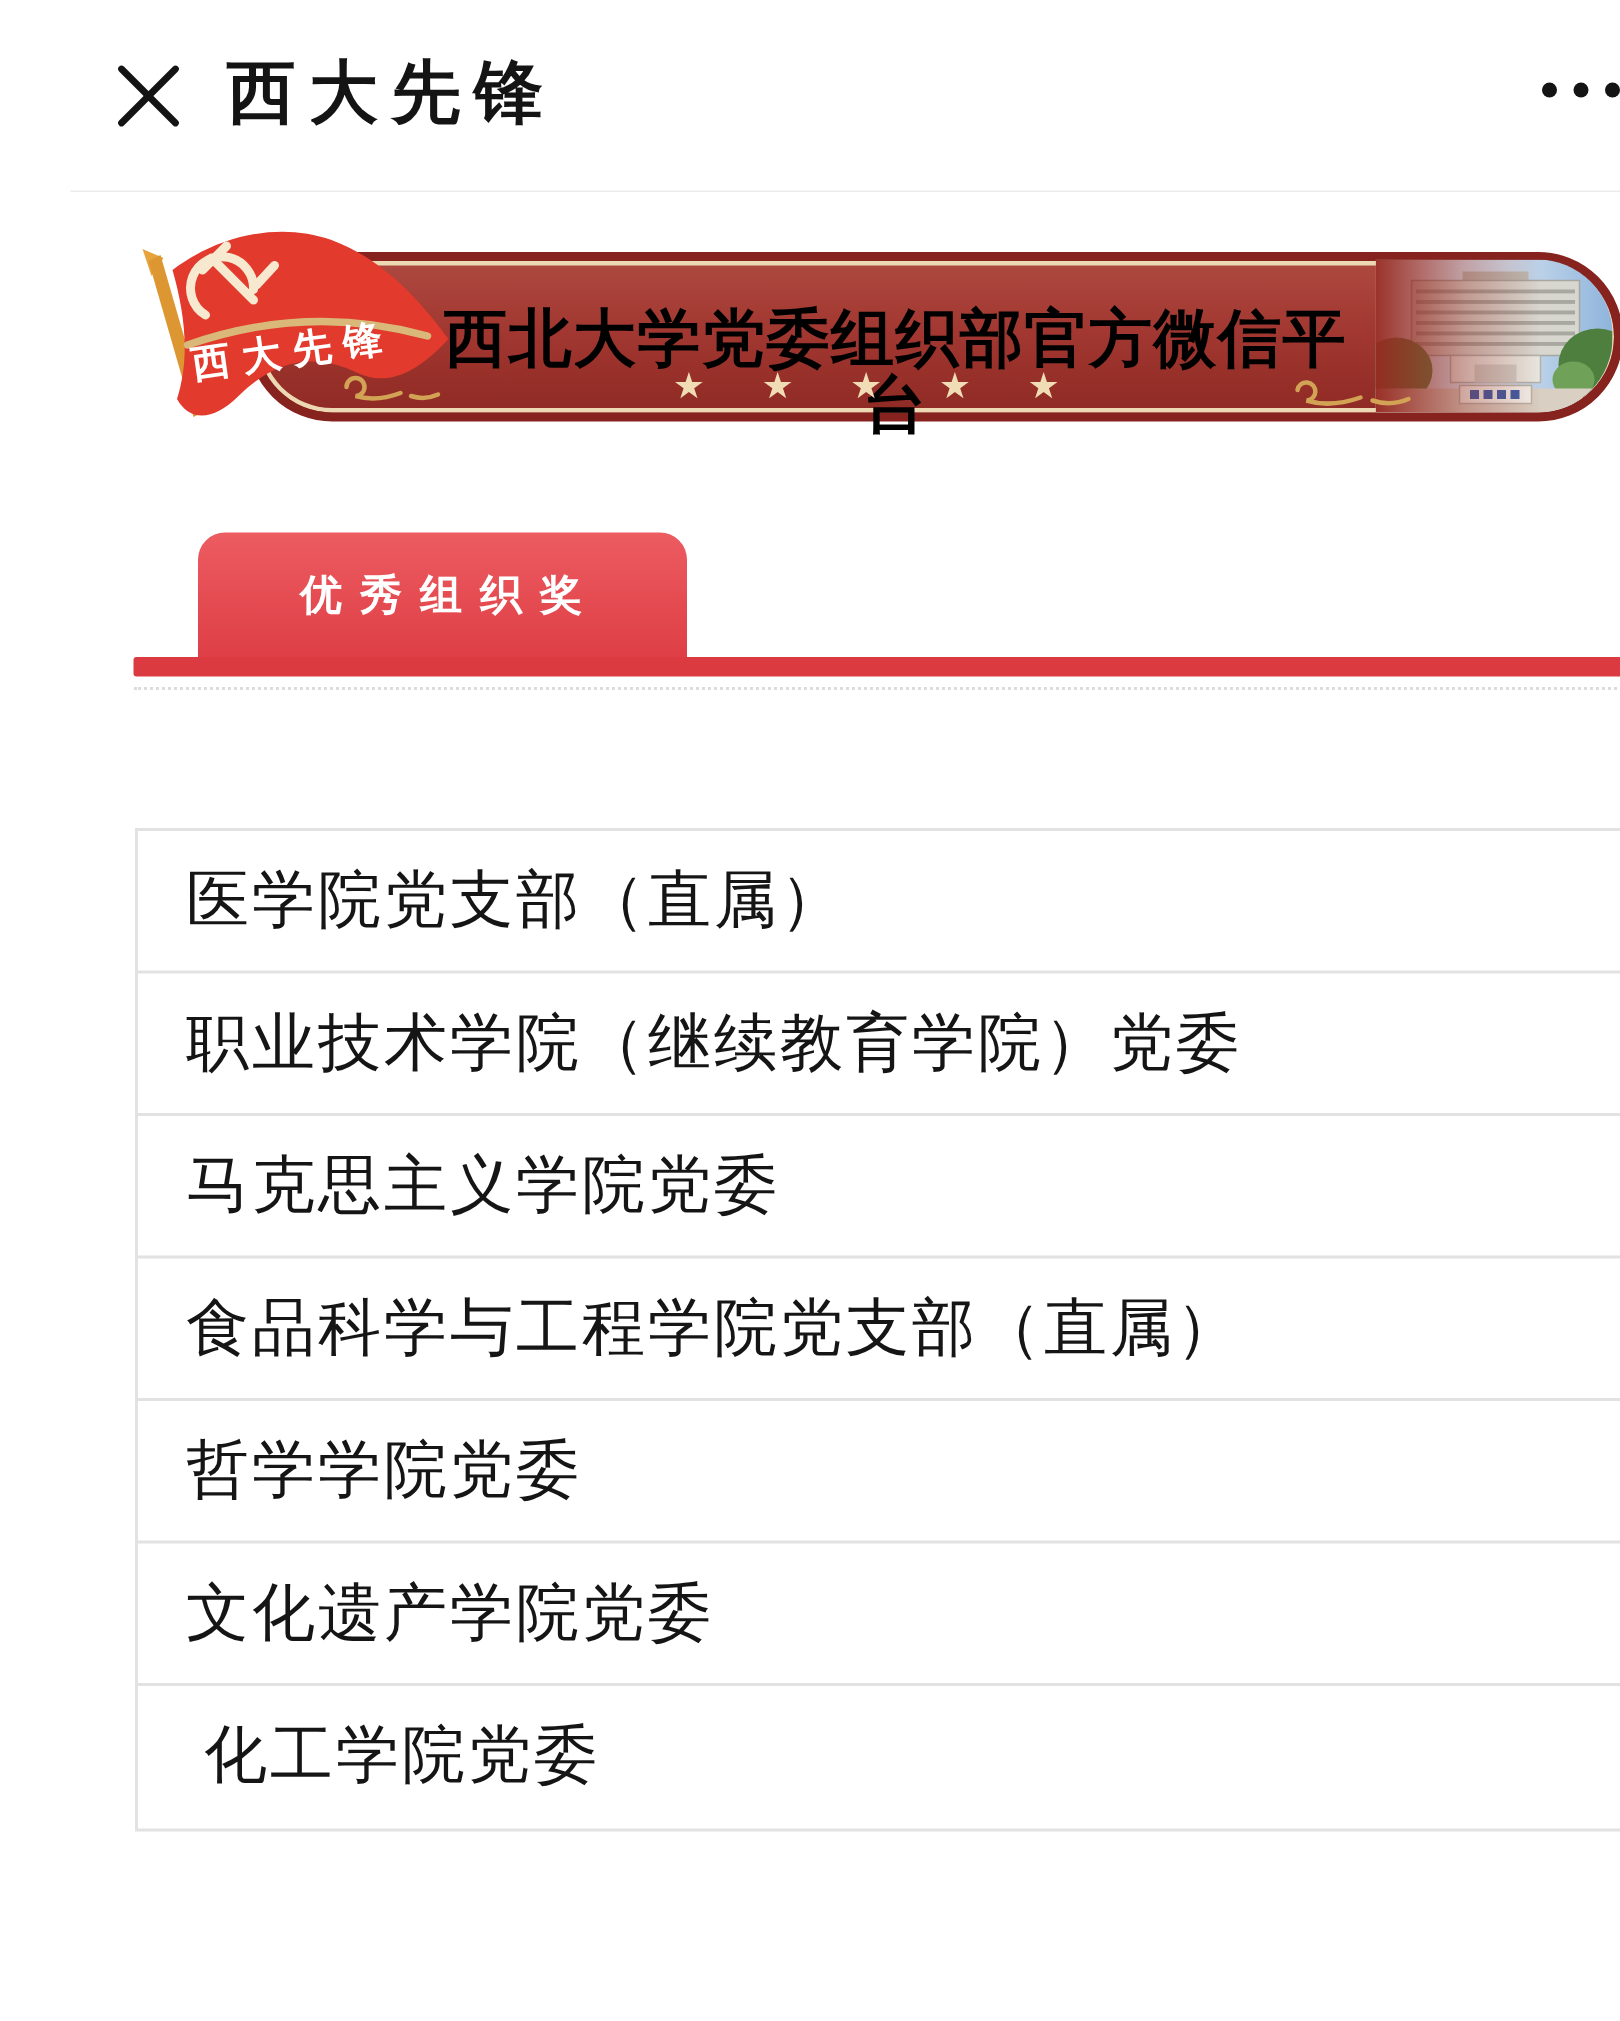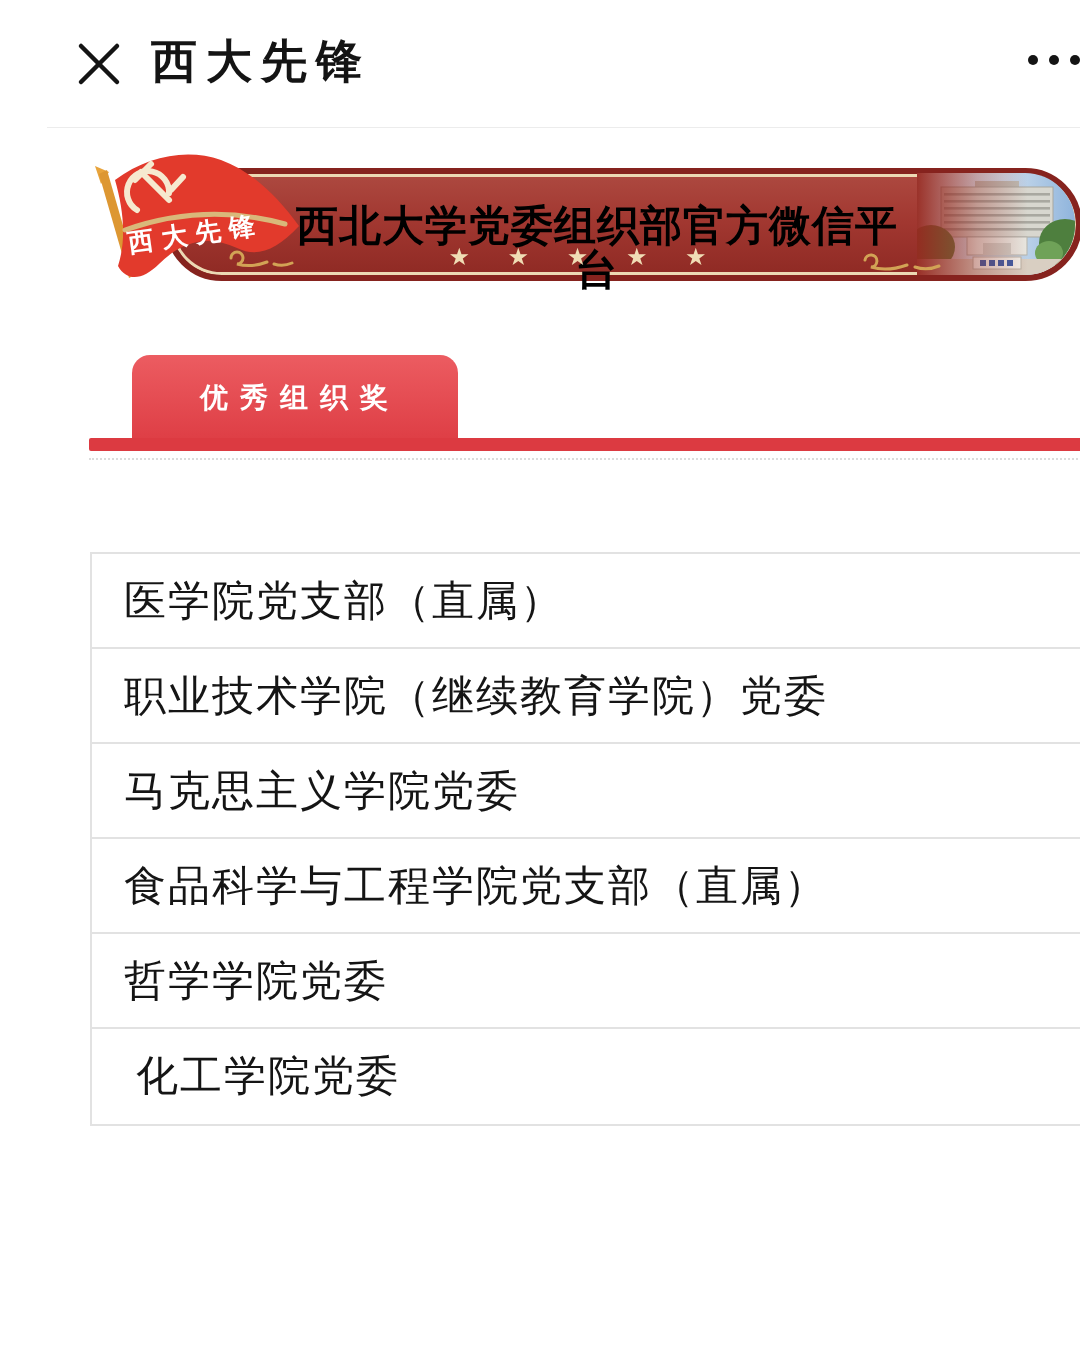--- a/index.html
+++ b/index.html
@@ -152,16 +152,17 @@
   <div class="tab">优秀组织奖</div>
   <div class="red-line"></div>
   <div class="dotted-line"></div>
 
   <div class="award-table">
     <div class="award-row">医学院党支部（直属）</div>
     <div class="award-row">职业技术学院（继续教育学院）党委</div>
     <div class="award-row">马克思主义学院党委</div>
     <div class="award-row">食品科学与工程学院党支部（直属）</div>
     <div class="award-row">哲学学院党委</div>
+    <div class="award-row">文化遗产学院党委</div>
     <div class="award-row">化工学院党委</div>
   </div>
 
 </div>
 
 </body></html>

